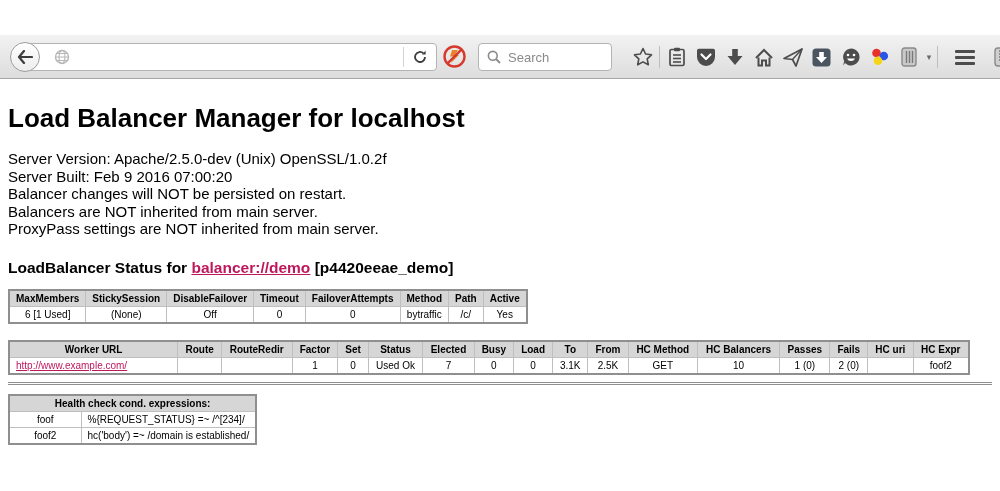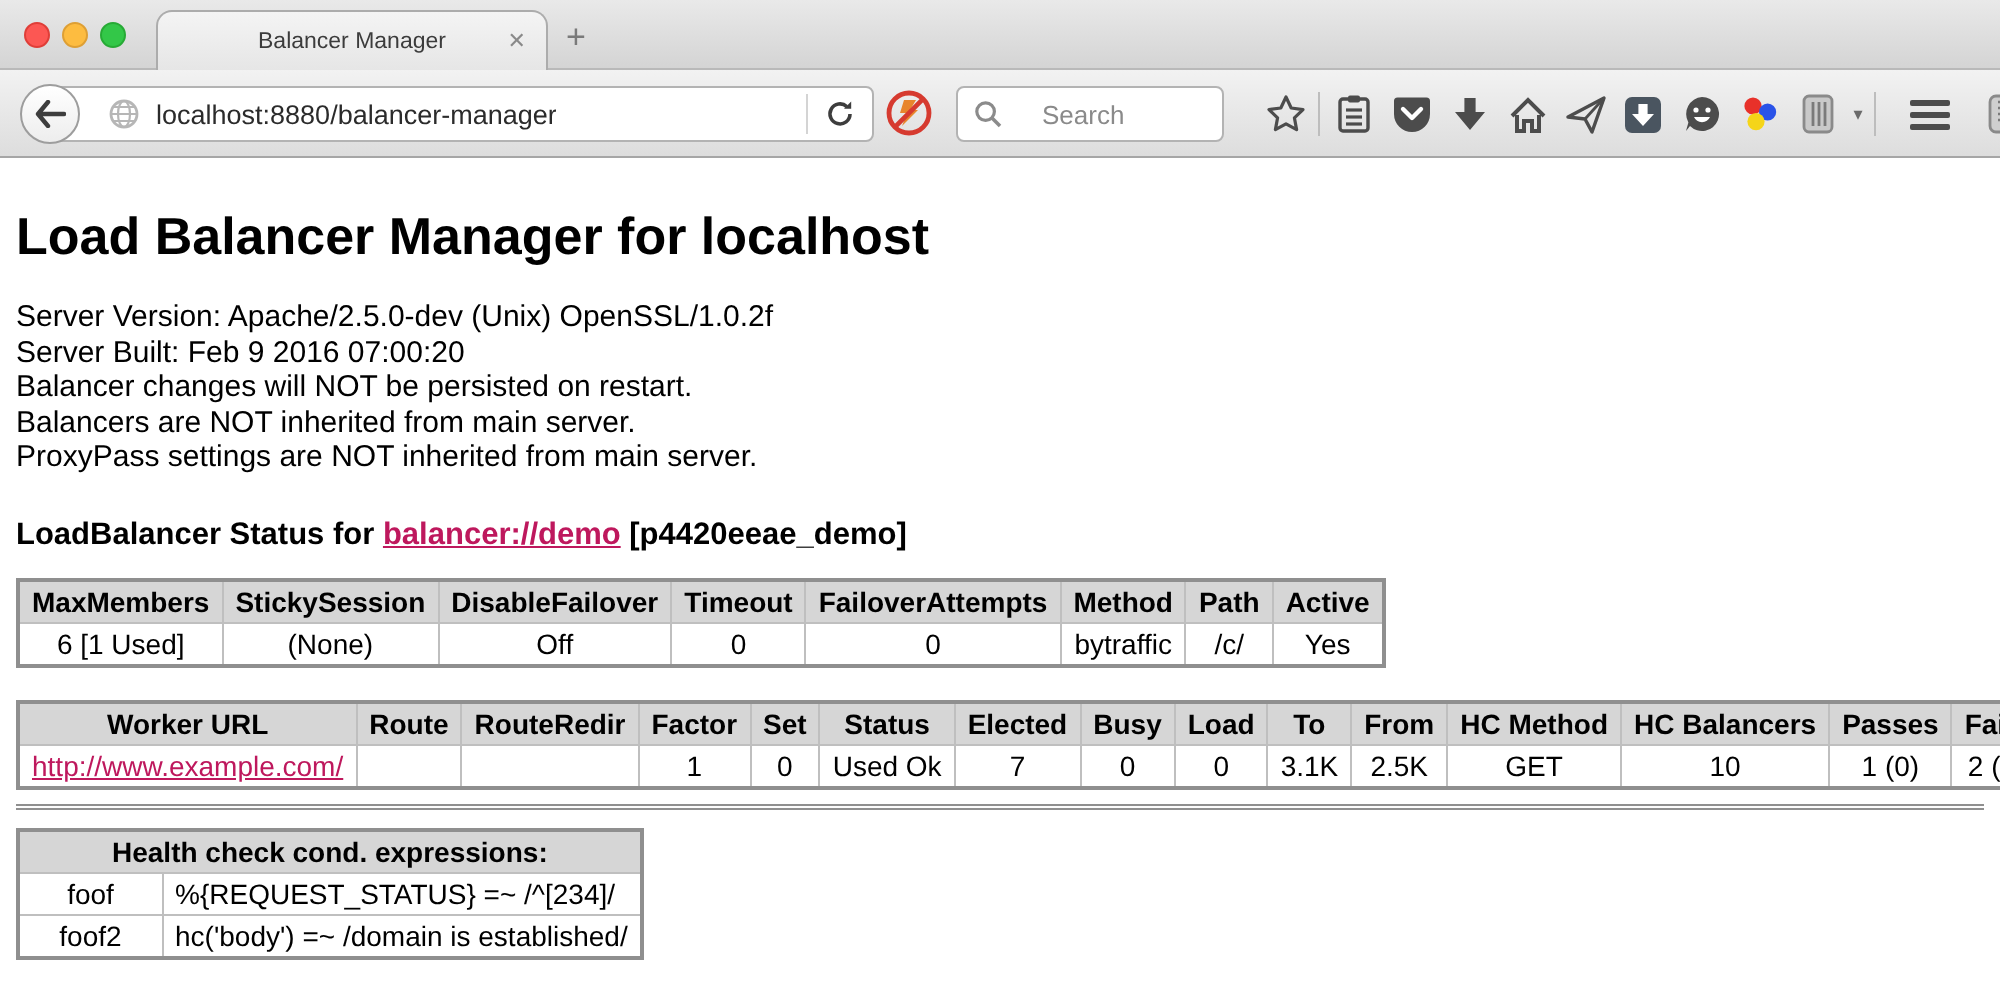--- a/index.html
+++ b/index.html
@@ -32,82 +32,71 @@
     display:flex; align-items:center; padding-left:28px; }
   .globe { margin-right:8px; opacity:.55; flex:none; display:flex; }
   .urltext { font-size:13.5px; color:#2b2b2b; white-space:nowrap; overflow:hidden; }
   .url-right { margin-left:auto; display:flex; align-items:center; height:100%; }
   .url-sep { width:1px; height:20px; background:#d4d4d4; }
   .reload { padding:0 9px; display:flex; }
   .blocked { position:absolute; left:443px; top:10px; }
   .searchfield { position:absolute; left:478px; top:8px; width:134px; height:28px;
     background:#fff; border:1px solid #b3b3b3; border-radius:4px;
     display:flex; align-items:center; padding-left:8px; }
-  .search-ph { font-size:13px; color:#8a8a8a; margin-left:20px; }
+  .search-ph { font-size:13px; color:#8a8a8a; margin-left:7px; }
   .tb-icons { position:absolute; left:628px; top:0; height:44px; display:flex; align-items:center; }
   .tbi { width:29px; height:26px; display:flex; align-items:center; justify-content:center; flex:none; }
   .tb-sep { width:1px; height:22px; background:#bdbdbd; margin:0 2px; flex:none; }
   .caret { font-size:9px; color:#6a6a6a; width:12px; text-align:center; }
   .gap { width:10px; flex:none; }
   .hamburger { display:flex; flex-direction:column; gap:3px; }
   .hamburger span { display:block; width:20px; height:3px; background:#4c4c4c; border-radius:1px; }
 
   
   .content { position:absolute; top:80px; left:0; right:0; bottom:0; background:#fff;
     padding:0 8px; color:#000; }
   h1.pagetitle { font-size:26px; font-weight:bold; margin:23px 0 0 0; letter-spacing:0px; }
   .info { margin-top:16px; font-size:15px; line-height:17.5px; }
   .lbheading { margin-top:21px; font-size:15.5px; font-weight:bold; }
   a.vlink { color:#be185d; text-decoration:underline; }
-  table { border-collapse:collapse; font-size:14px; margin-top:12px; background:#fff; }
+  table { border-collapse:collapse; font-size:10px; margin-top:12px; background:#fff; }
   table, th, td { border:1px solid #9c9c9c; }
   th, td { border:1px solid #bfbfbf; padding:2px 6px; text-align:center; white-space:nowrap; }
   table { border:2px solid #8f8f8f; }
   th { background:#d6d6d6; font-weight:bold; }
   td.left { text-align:left; }
   .worker-table { margin-top:16px; width:962px; }
   .worker-table th:first-child { min-width:160px; }
   hr.sep { border:none; border-top:1px solid #8f8f8f; border-bottom:1px solid #8f8f8f;
     height:3px; margin:7px 0 0 0; background:#fdfdfd; }
   .health-table { margin-top:9px; }
   .health-table td:first-child { min-width:72px; }
   svg { display:block; }
 </style>
 </head>
 <body>
 
 <div class="window">
 
-  <div class="titlebar">
-    <div class="traffic t-red"></div>
-    <div class="traffic t-yellow"></div>
-    <div class="traffic t-green"></div>
-    <div class="tab">
-      <span class="tab-title">Balancer Manager</span>
-      <span class="tab-close">✕</span>
-    </div>
-    <div class="newtab">+</div>
-  </div>
 
   <div class="toolbar">
     <div class="backbtn">
       <svg width="16" height="14" viewBox="0 0 16 14">
           <path d="M7 1 L2 7 L7 13 M2 7 L15 7" stroke="#3d3d3d" stroke-width="2.2" fill="none" stroke-linecap="round" stroke-linejoin="round"></path>
         </svg>
     </div>
 
     <div class="urlfield">
       <span class="globe">
         <svg width="16" height="16" viewBox="0 0 16 16">
             <circle cx="8" cy="8" r="6.5" stroke="#7c7c7c" stroke-width="1.4" fill="none"></circle>
             <ellipse cx="8" cy="8" rx="3" ry="6.5" stroke="#7c7c7c" stroke-width="1.1" fill="none"></ellipse>
             <path d="M1.5 8 H14.5 M2.6 4.5 H13.4 M2.6 11.5 H13.4" stroke="#7c7c7c" stroke-width="1.1" fill="none"></path>
           </svg>
       </span>
-      <span class="urltext">localhost:8880/balancer-manager</span>
       <span class="url-right">
         <span class="url-sep"></span>
         <span class="reload">
           <svg width="14" height="14" viewBox="0 0 14 14">
               <path d="M12 7 a5 5 0 1 1 -1.6 -3.7" stroke="#3d3d3d" stroke-width="1.8" fill="none"></path>
               <path d="M12.6 0.8 L12.6 4.4 L9 4.4 Z" fill="#3d3d3d"></path>
             </svg>
         </span>
       </span>
     </div>

